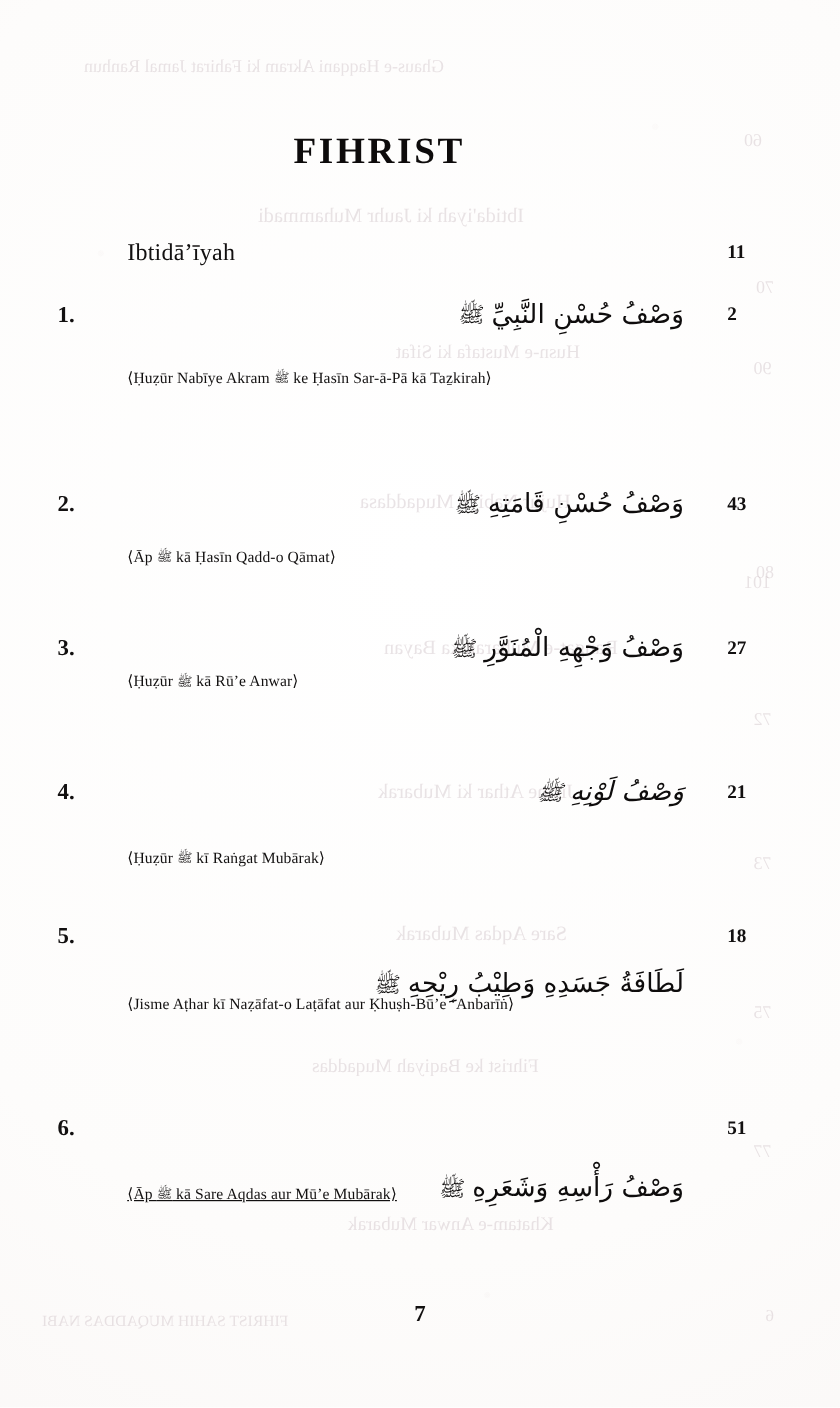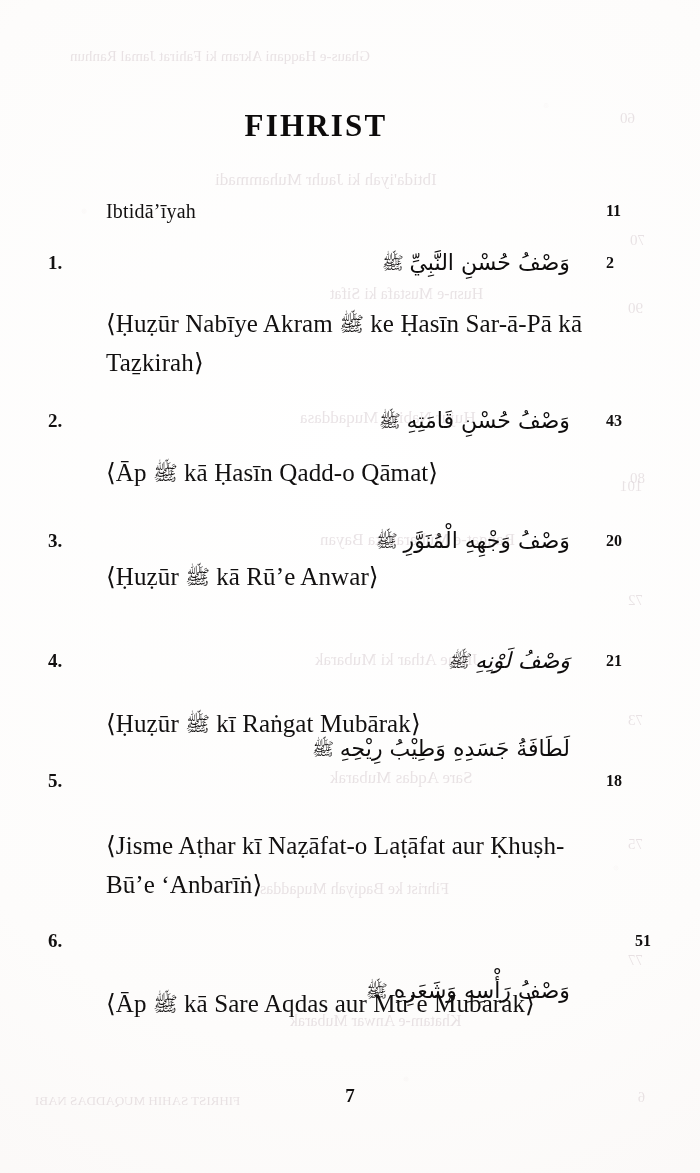--- a/index.html
+++ b/index.html
@@ -111,21 +111,21 @@
     font-size: 22px;
     line-height: 1.5;
     color: #0e0c0c;
     font-family: "DejaVu Sans", "Liberation Sans", sans-serif;
     white-space: nowrap;
   }
   .translit {
     position: absolute;
     left: 106px;
     width: 480px;
-    font-size: 25px;
+    font-size: 13px;
     line-height: 1.55;
     color: #121010;
     letter-spacing: .1px;
   }
   .translit .sw,
   .arabic .sw {
     font-family: "DejaVu Sans", sans-serif;
     font-size: .82em;
     vertical-align: .04em;
   }
@@ -189,37 +189,37 @@
         <div class="entry" style="top: 0px;">
           <div class="num" style="top: 410px;">2.</div>
           <div class="arabic" style="top: 404px;">وَصْفُ حُسْنِ قَامَتِهِ<span class="sw"> ﷺ</span></div>
           <div class="translit" style="top: 454px;">⟨Āp <span class="sw">ﷺ</span> kā Ḥasīn Qadd-o Qāmat⟩</div>
           <div class="pg" style="top: 412px;">43</div>
         </div>
         <div class="entry" style="top: 0px;">
           <div class="num" style="top: 530px;">3.</div>
           <div class="arabic" style="top: 524px;">وَصْفُ وَجْهِهِ الْمُنَوَّرِ<span class="sw"> ﷺ</span></div>
           <div class="translit" style="top: 558px;">⟨Ḥuẓūr <span class="sw">ﷺ</span> kā Rū’e Anwar⟩</div>
-          <div class="pg" style="top: 532px;">20</div>
+          <div class="pg" style="top: 532px;">27</div>
         </div>
         <div class="entry" style="top: 0px;">
           <div class="num" style="top: 650px;">4.</div>
           <div class="arabic" style="top: 644px; font-style: italic;">وَصْفُ لَوْنِهِ<span class="sw"> ﷺ</span></div>
           <div class="translit" style="top: 705px;">⟨Ḥuẓūr <span class="sw">ﷺ</span> kī Raṅgat Mubārak⟩</div>
           <div class="pg" style="top: 652px;">21</div>
         </div>
         <div class="entry" style="top: 0px;">
           <div class="num" style="top: 770px;">5.</div>
-          <div class="arabic" style="top: 732px;">لَطَافَةُ جَسَدِهِ وَطِيْبُ رِيْحِهِ<span class="sw"> ﷺ</span></div>
+          <div class="arabic" style="top: 804px;">لَطَافَةُ جَسَدِهِ وَطِيْبُ رِيْحِهِ<span class="sw"> ﷺ</span></div>
           <div class="translit" style="top: 827px;">⟨Jisme Aṭhar kī Naẓāfat-o Laṭāfat aur Ḳhuṣh-Bū’e ‘Anbarīṅ⟩</div>
           <div class="pg" style="top: 772px;">18</div>
         </div>
         <div class="entry" style="top: 0px;">
           <div class="num" style="top: 930px;">6.</div>
           <div class="arabic" style="top: 974px;">وَصْفُ رَأْسِهِ وَشَعَرِهِ<span class="sw"> ﷺ</span></div>
-          <div class="translit" style="top: 985px;">⟨Āp <span class="sw">ﷺ</span> kā Sare Aqdas aur Mū’e Mubārak⟩</div>
-          <div class="pg" style="top: 932px; margin-left: 29px;">51</div>
+          <div class="translit" style="top: 985px; text-decoration: underline;">⟨Āp <span class="sw">ﷺ</span> kā Sare Aqdas aur Mū’e Mubārak⟩</div>
+          <div class="pg" style="top: 932px;">51</div>
         </div>
       </div>
 
     <div class="folio">7</div>
   </div>
 </div>
 
 </body></html>

